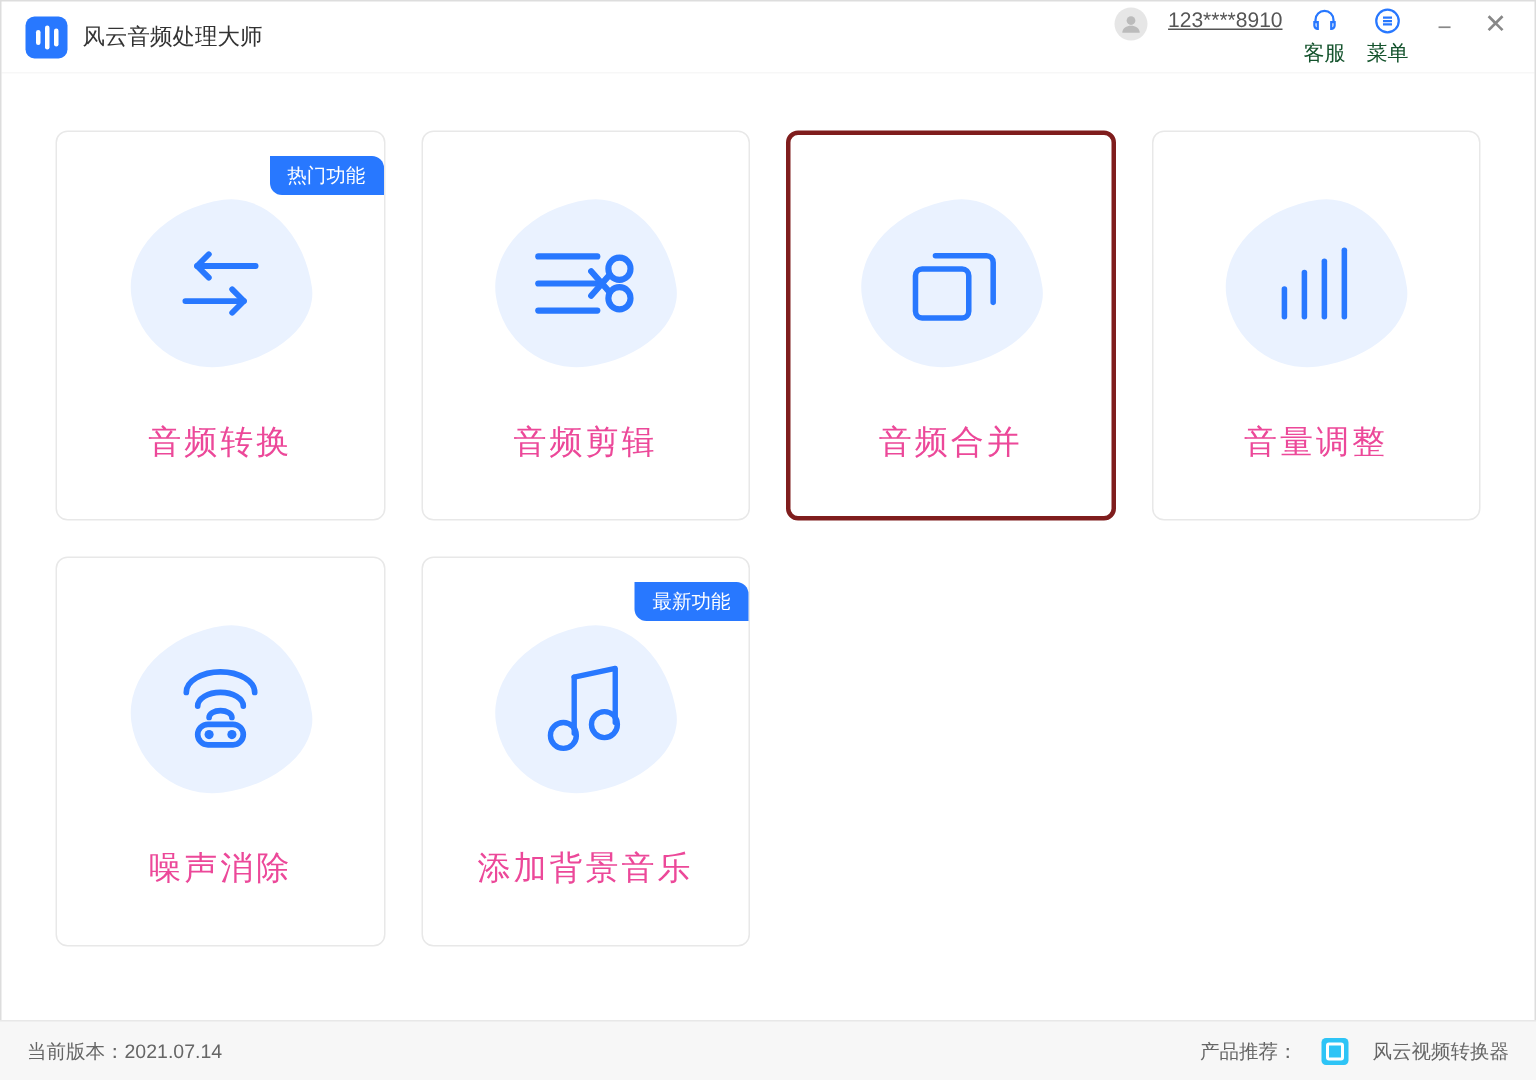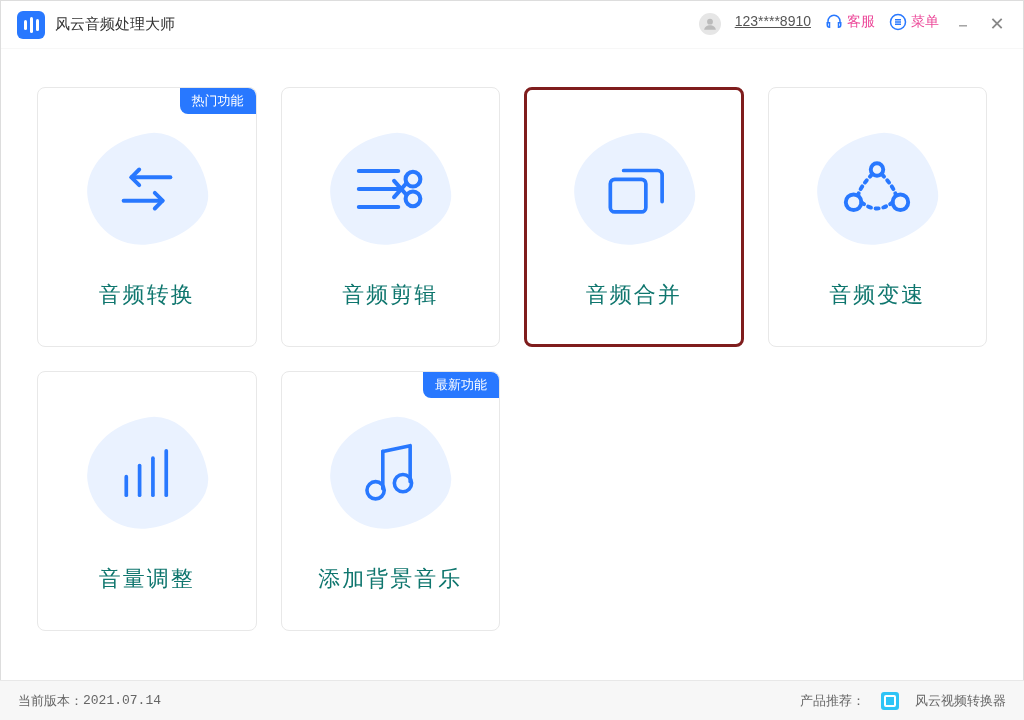--- a/index.html
+++ b/index.html
@@ -73,21 +73,22 @@
       font-size: 14px;
       text-decoration: underline;
       cursor: pointer;
     }
     .ti-item {
       display: flex;
       align-items: center;
       gap: 4px;
       cursor: pointer;
       font-size: 14px;
-      color: #ec4899;
+      color: #14532d;
+      flex-direction: column;
     }
     .win-ctrl {
       color: #888;
       font-size: 18px;
       cursor: pointer;
       width: 20px;
       text-align: center;
     }
     .main {
       padding: 38px 36px 0 36px;
@@ -105,21 +106,21 @@
       align-items: center;
       justify-content: center;
       cursor: pointer;
       background: #fff;
     }
     .card.highlighted {
       border: 3px solid #7f1d1d;
     }
     .badge {
       position: absolute;
-      top: 0;
+      top: 16px;
       right: 0;
       background: #2878ff;
       color: #fff;
       font-size: 13px;
       padding: 4px 12px;
       border-radius: 0 8px 0 8px;
     }
     .icon-wrap {
       position: relative;
       width: 130px;
@@ -136,37 +137,36 @@
       background: #eaf2ff;
       border-radius: 58% 42% 55% 45% / 50% 60% 40% 50%;
       transform: rotate(-8deg);
     }
     .feature-icon {
       position: relative;
       z-index: 1;
     }
     .card-label {
       font-size: 22px;
-      color: #0f766e;
+      color: #ec4899;
       letter-spacing: 2px;
     }
     .footer {
       position: absolute;
       bottom: 0;
       left: 0;
       right: 0;
       height: 40px;
       background: #f7f7f7;
       border-top: 1px solid #e8e8e8;
       display: flex;
       align-items: center;
       padding: 16px 18px;
       font-size: 13px;
       color: #666;
-      font-family: Liberation Mono, monospace;
     }
     .footer-spacer { flex: 1; }
     .footer-right {
       display: flex;
       align-items: center;
       gap: 16px;
     }
     .rec-logo {
       width: 18px;
       height: 18px;
@@ -259,42 +259,42 @@
         <svg class="feature-icon" width="74" height="68" viewBox="0 0 100 90" fill="none" stroke="#2878ff" stroke-width="5" stroke-linecap="round" stroke-linejoin="round">
           <rect x="18" y="32" width="48" height="44" rx="6"></rect>
           <path d="M36 20 H82 a6 6 0 0 1 6 6 V62"></path>
         </svg>
       </div>
       <div class="card-label">音频合并</div>
     </div>
     <div class="card">
       <div class="icon-wrap">
         <div class="blob"></div>
-        <svg class="feature-icon" width="78" height="72" viewBox="0 0 100 90" fill="none" stroke="#2878ff" stroke-width="5" stroke-linecap="round" stroke-linejoin="round">
-          <circle cx="50" cy="20" r="8"></circle>
-          <circle cx="20" cy="62" r="10"></circle>
-          <circle cx="80" cy="62" r="10"></circle>
-          <path d="M44 26 Q30 40 26 52" stroke-dasharray="4 6"></path>
-          <path d="M56 26 Q70 40 74 52" stroke-dasharray="4 6"></path>
-          <path d="M30 62 Q50 78 70 62" stroke-dasharray="4 6"></path>
-        </svg>
-      </div>
-      <div class="card-label">音频变速</div>
-    </div>
-    <div class="card">
-      <div class="icon-wrap">
-        <div class="blob"></div>
         <svg class="feature-icon" width="74" height="66" viewBox="0 0 100 80" fill="none" stroke="#2878ff" stroke-width="5" stroke-linecap="round" stroke-linejoin="round">
           <line x1="22" y1="70" x2="22" y2="45"></line>
           <line x1="40" y1="70" x2="40" y2="30"></line>
           <line x1="58" y1="70" x2="58" y2="20"></line>
           <line x1="76" y1="70" x2="76" y2="10"></line>
         </svg>
       </div>
       <div class="card-label">音量调整</div>
+    </div>
+    <div class="card">
+      <div class="icon-wrap">
+        <div class="blob"></div>
+        <svg class="feature-icon" width="76" height="70" viewBox="0 0 100 90" fill="none" stroke="#2878ff" stroke-width="5" stroke-linecap="round" stroke-linejoin="round">
+          <path d="M20 30 a30 18 0 0 1 60 0"></path>
+          <path d="M30 42 a20 12 0 0 1 40 0"></path>
+          <path d="M40 52 a10 6 0 0 1 20 0"></path>
+          <rect x="30" y="58" width="40" height="18" rx="9"></rect>
+          <circle cx="40" cy="67" r="4" fill="#2878ff" stroke="none"></circle>
+          <circle cx="60" cy="67" r="4" fill="#2878ff" stroke="none"></circle>
+        </svg>
+      </div>
+      <div class="card-label">噪声消除</div>
     </div>
     <div class="card">
       <div class="badge">最新功能</div>
       <div class="icon-wrap">
         <div class="blob"></div>
         <svg class="feature-icon" width="72" height="72" viewBox="0 0 100 100" fill="none" stroke="#2878ff" stroke-width="5" stroke-linecap="round" stroke-linejoin="round">
           <path d="M40 20 L78 12 V62"></path>
           <line x1="40" y1="20" x2="40" y2="72"></line>
           <circle cx="30" cy="74" r="12"></circle>
           <circle cx="68" cy="64" r="12"></circle>

